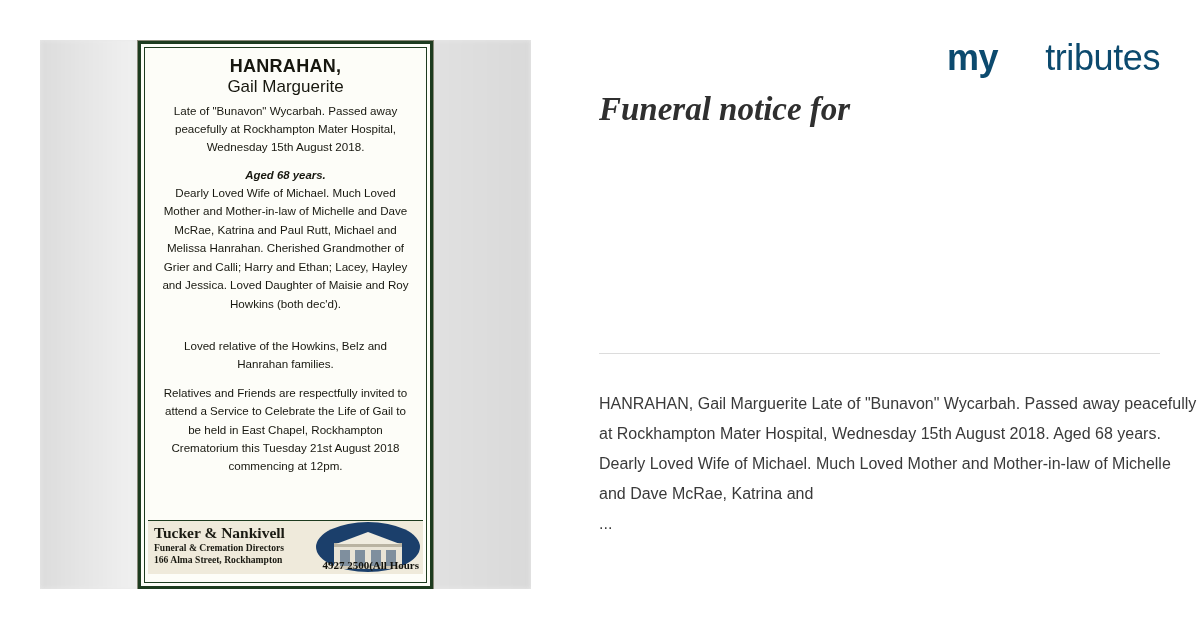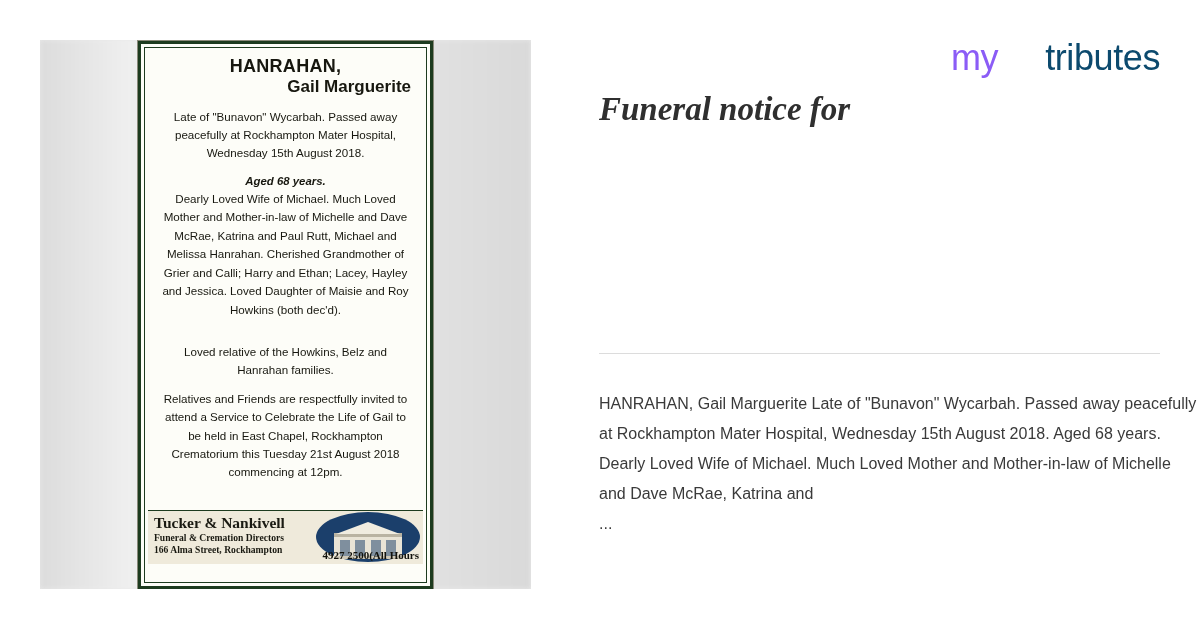--- a/index.html
+++ b/index.html
@@ -63,45 +63,45 @@
     color: #17170f;
   }
   .nb-surname {
     text-align: center;
     font-weight: bold;
     font-size: 18px;
     letter-spacing: .3px;
     line-height: 1.18;
   }
   .nb-given {
-    text-align: right;
-    font-weight: bold;
+    text-align: center;
+    font-weight: normal;
     font-size: 17px;
     line-height: 1.2;
-    margin-bottom: 10px;
+    margin-bottom: 4px;
   }
   .nb-para {
     text-align: center;
     font-size: 11.6px;
     line-height: 1.59;
     margin-bottom: 10px;
   }
   .nb-aged {
     text-align: center;
     font-size: 11.4px;
     font-weight: bold;
     font-style: italic;
     line-height: 1.5;
   }
   .nb-para.tight { margin-bottom: 24px; }
 
   .notice-footer {
     position: relative;
     height: 54px;
-    margin: 4px 2px 18px 2px;
+    margin: 4px 2px 8px 2px;
     background: #efeadb;
     border-top: 1px solid #1d3b1f;
     display: flex;
     align-items: flex-start;
     padding: 3px 4px 13px 6px;
     overflow: hidden;
   }
   .fd-text { flex: 1 1 auto; }
   .fd-name {
     font-family: "Liberation Serif", serif;
@@ -144,21 +144,21 @@
   }
   .brand {
     position: absolute;
     right: 0;
     top: 0;
     font-size: 36px;
     line-height: 1;
     letter-spacing: -0.4px;
     white-space: nowrap;
   }
-  .brand .my { color: #8b5cf6; font-weight: normal; }
+  .brand .my { color: #0c4a6e; font-weight: bold; }
   .brand .tributes { color: #0c4a6e; font-weight: normal; margin-left: 47px; }
 
   .headline {
     position: absolute;
     left: 0;
     top: 50px;
     font-family: "Liberation Serif", serif;
     font-style: italic;
     font-size: 33px;
     color: #2f2f2f;

